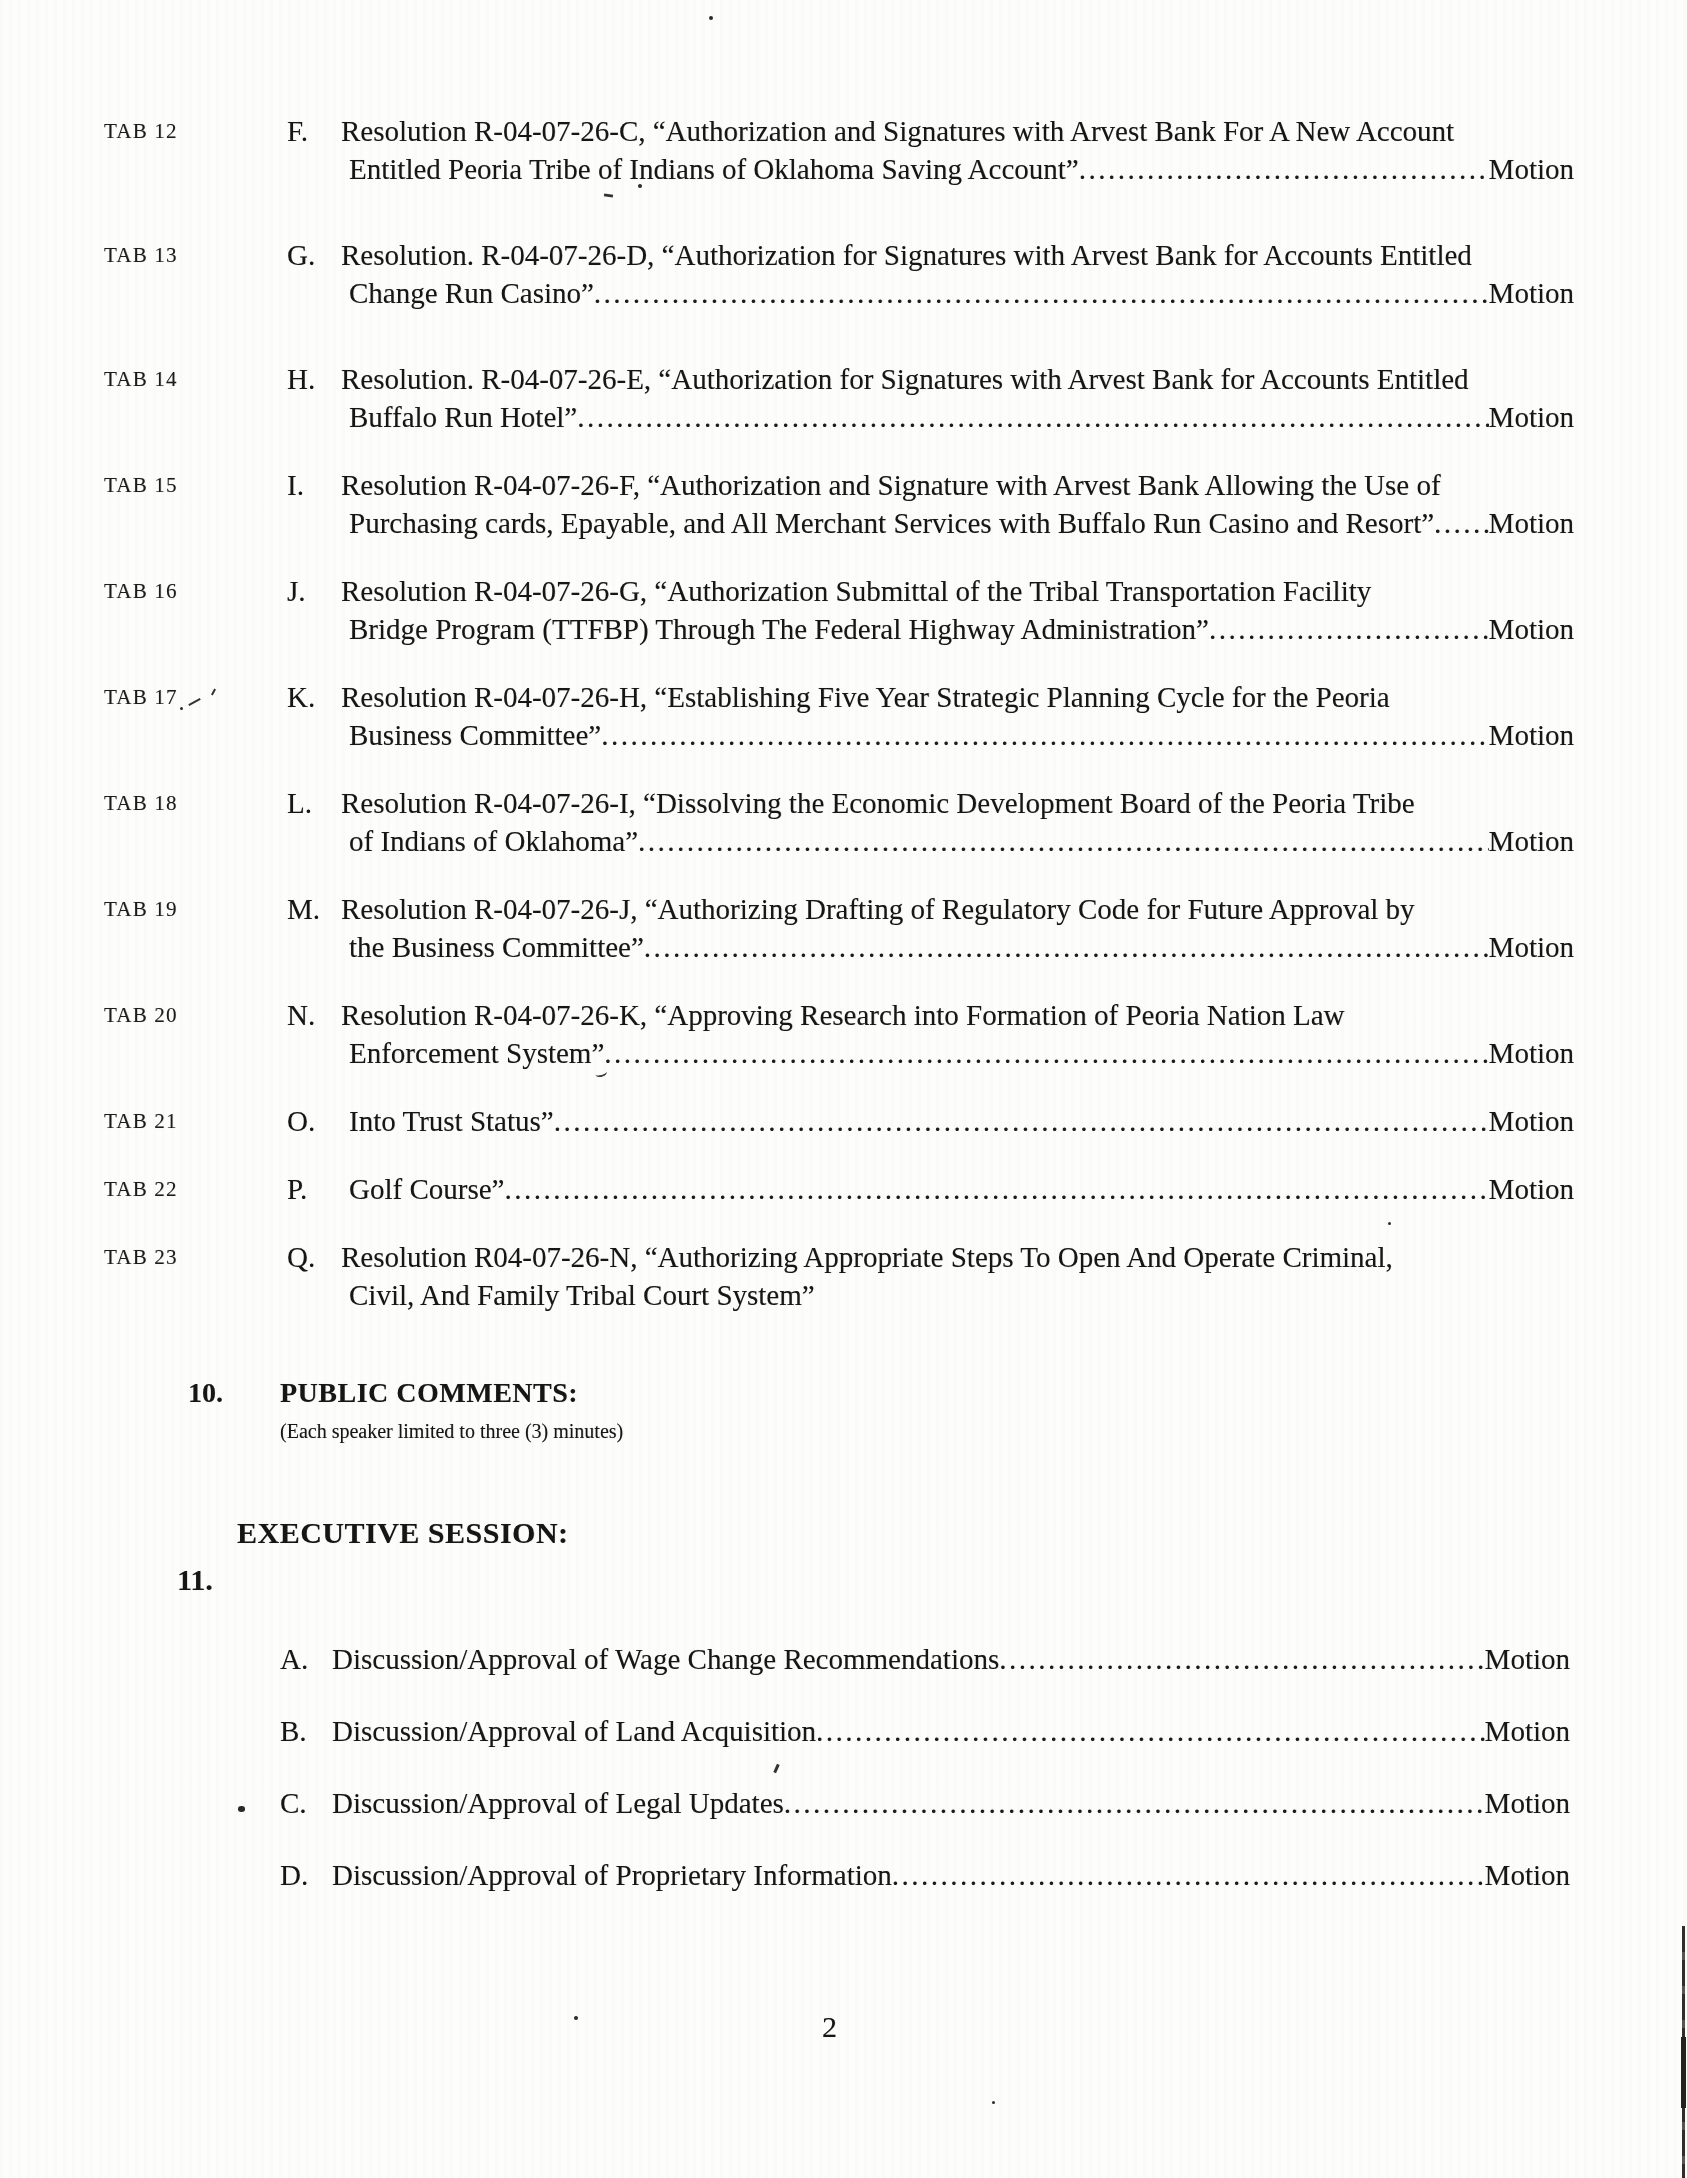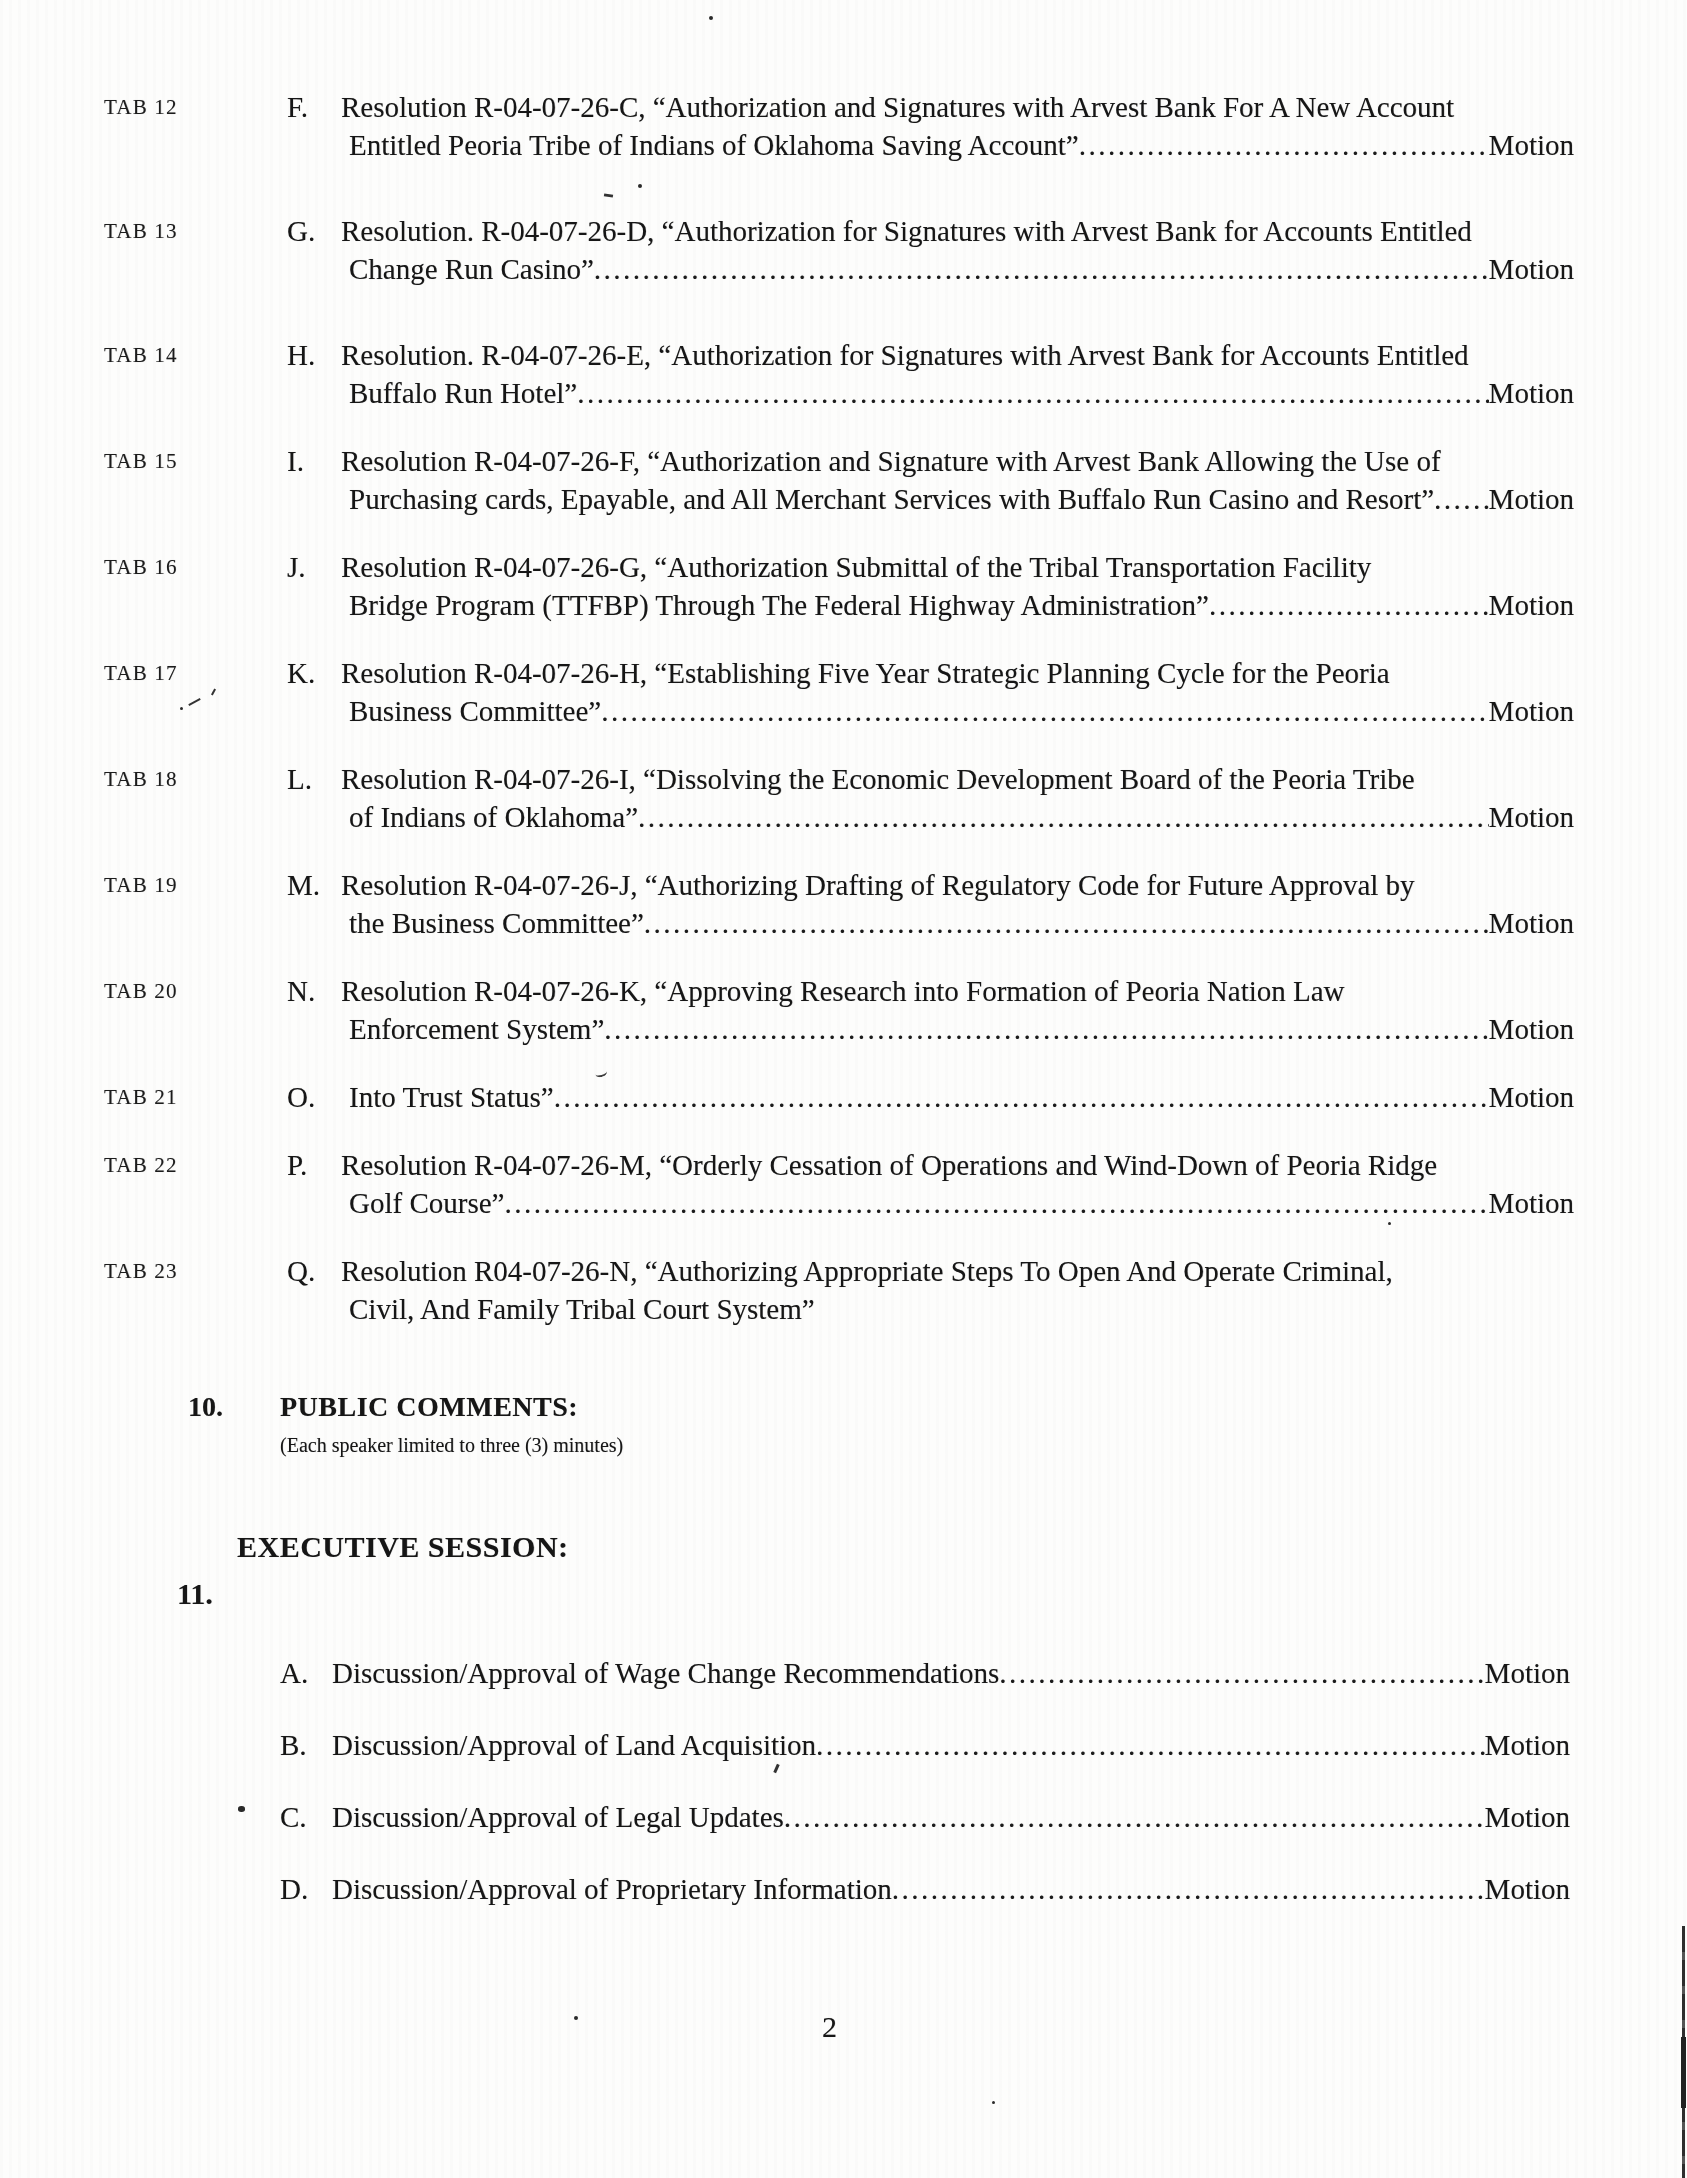--- a/index.html
+++ b/index.html
@@ -7,21 +7,21 @@
     position:relative;
     width:1687px;height:2178px;
     margin:0 auto;
     background:#fdfdfc;
     background-image:repeating-linear-gradient(to right, rgba(0,0,0,0.012) 0 3px, rgba(0,0,0,0) 3px 9px);
     font-family:"Liberation Serif","DejaVu Serif",serif;
     color:#161616;
     overflow:hidden;
     text-shadow:0.3px 0.3px 0.7px rgba(0,0,0,0.30);
   }
-  .content{padding-top:88px;}
+  .content{padding-top:112px;}
   .item{
     display:grid;
     grid-template-columns:183px 54px 1233px;
     margin-left:104px;
     margin-bottom:30px;
     font-size:29px;line-height:38px;
   }
   .item.gap-lg{margin-bottom:48px;}
   .tab{
     font-size:21px;line-height:38px;letter-spacing:1.2px;color:#1c1c1c;
@@ -197,21 +197,20 @@
           <span class="dots">........................................................................................................................................................................................................</span>
           <span class="motion">Motion</span>
         </span>
       </span>
     </div>
 
     <div class="item">
       <span class="tab">TAB 22</span>
       <span class="letter">P.</span>
       <span class="body">
-        <span class="l1">Resolution R-04-07-26-M, “Orderly Cessation of Operations and Wind-Down of Peoria Ridge</span>
         <span class="l2">
           <span class="t2">Golf Course”</span>
           <span class="dots">........................................................................................................................................................................................................</span>
           <span class="motion">Motion</span>
         </span>
       </span>
     </div>
 
     <div class="item">
       <span class="tab">TAB 23</span>

